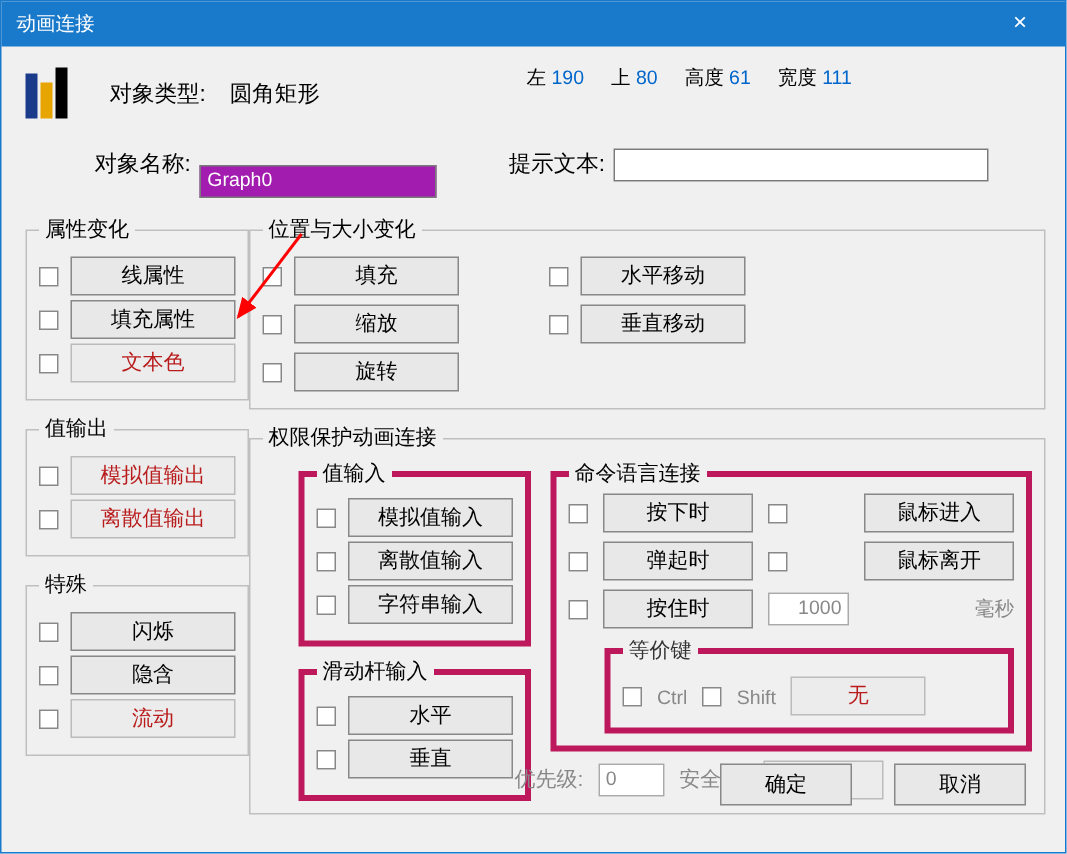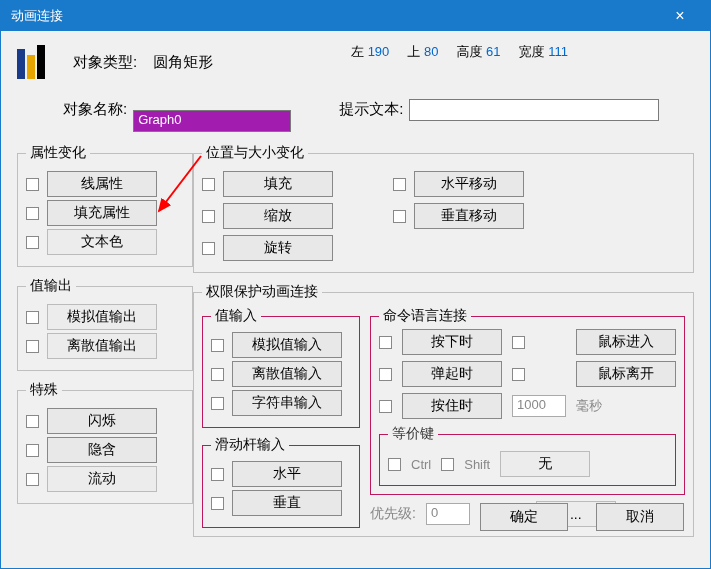--- a/index.html
+++ b/index.html
@@ -30,28 +30,28 @@
 
   .main { display: flex; gap: 0; margin-top: 12px; }
   .leftcol { width: 178px; display: flex; flex-direction: column; gap: 10px; }
   .rightcol { flex: 1; display: flex; flex-direction: column; gap: 10px; }
 
   .chkrow { display: flex; align-items: center; gap: 8px; margin: 3px 0; }
   .chk { width: 13px; height: 13px; border: 1px solid #888; background: #fff; display: inline-block; }
   .btn { display: inline-flex; align-items: center; justify-content: center; height: 26px; border: 1px solid #888; background: #e8e8e8; font-size: 14px; cursor: pointer; }
   .btn.w110 { width: 110px; }
   .btn.w100 { width: 100px; }
-  .btn.dis { color: #000000; border-color: #bbb; background: #ececec; cursor: default; }
+  .btn.dis { color: #b91c1c; border-color: #bbb; background: #ececec; cursor: default; }
 
   .posgrid { display: flex; gap: 60px; }
   .posgrid .col { display: flex; flex-direction: column; }
 
   .protect { display: flex; gap: 10px; }
-  .innerfs { border: 1px solid #be185d; padding: 4px 8px 8px 8px; }
-  .cmdgrid { display: grid; grid-template-columns: auto auto auto auto; gap: 6px 10px; align-items: center; }
+  .innerfs { border: 4px solid #be185d; padding: 4px 8px 8px 8px; margin-left: 24px; }
+  .cmdgrid { display: grid; grid-template-columns: auto auto auto auto; gap: 6px 10px; align-items: center; text-align: right; }
   .smalltxt { border: 1px solid #aaa; background: #fff; width: 54px; height: 22px; font-size: 13px; color: #888; padding: 1px 4px; }
   .unit { color: #888; font-size: 13px; }
 
   .eqrow { display: flex; align-items: center; gap: 10px; margin-top: 4px; color: #888; font-size: 13px; }
   .eqlbl { color: #333; }
 
   .bottomrow { display: flex; align-items: center; gap: 10px; margin-top: 6px; color: #888; font-size: 14px; }
   .numbox { border: 1px solid #aaa; background: #fff; width: 44px; height: 22px; font-size: 13px; color: #888; padding: 1px 4px; }
 
   .dlgbtns { position: absolute; right: 26px; bottom: 16px; display: flex; gap: 28px; }

